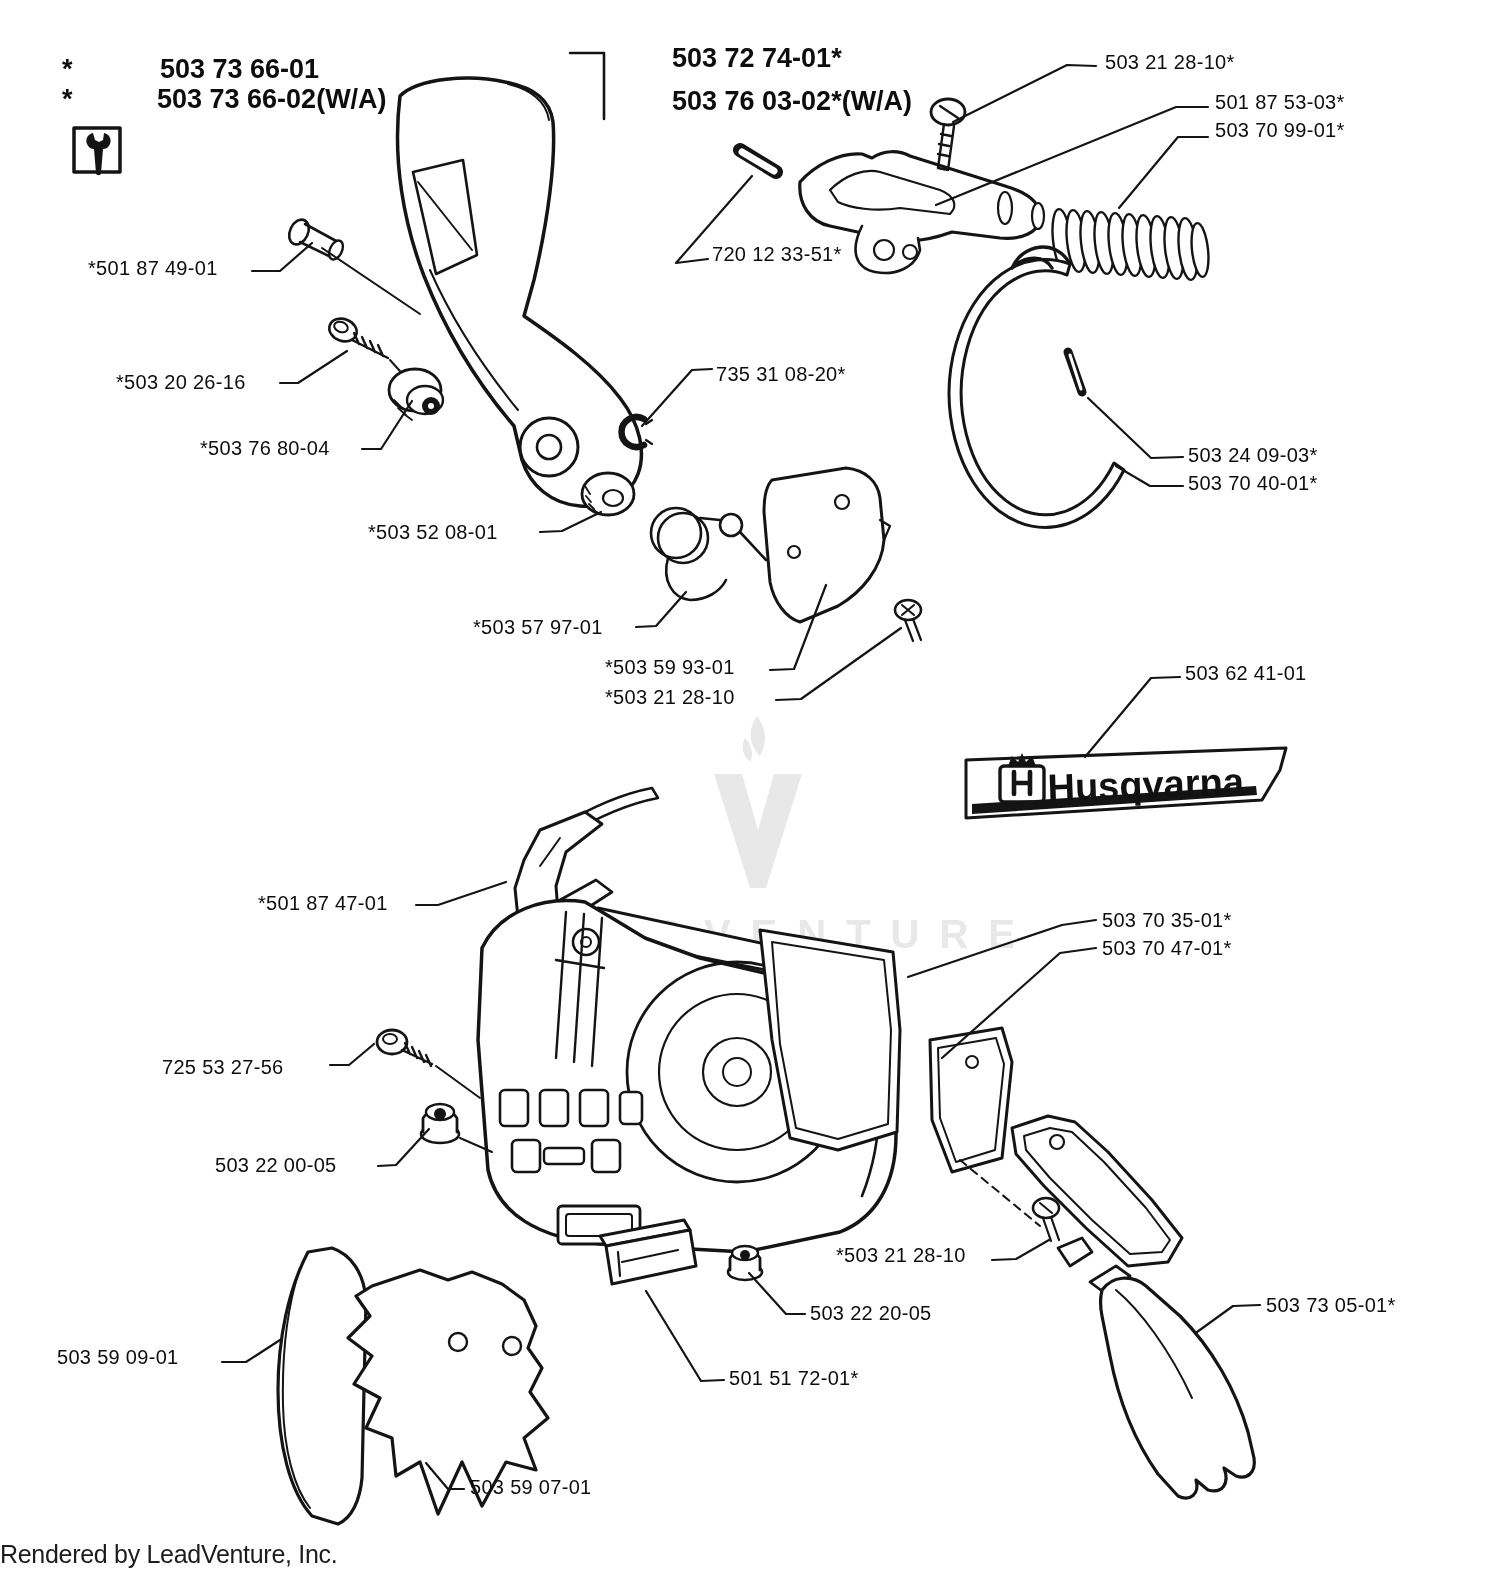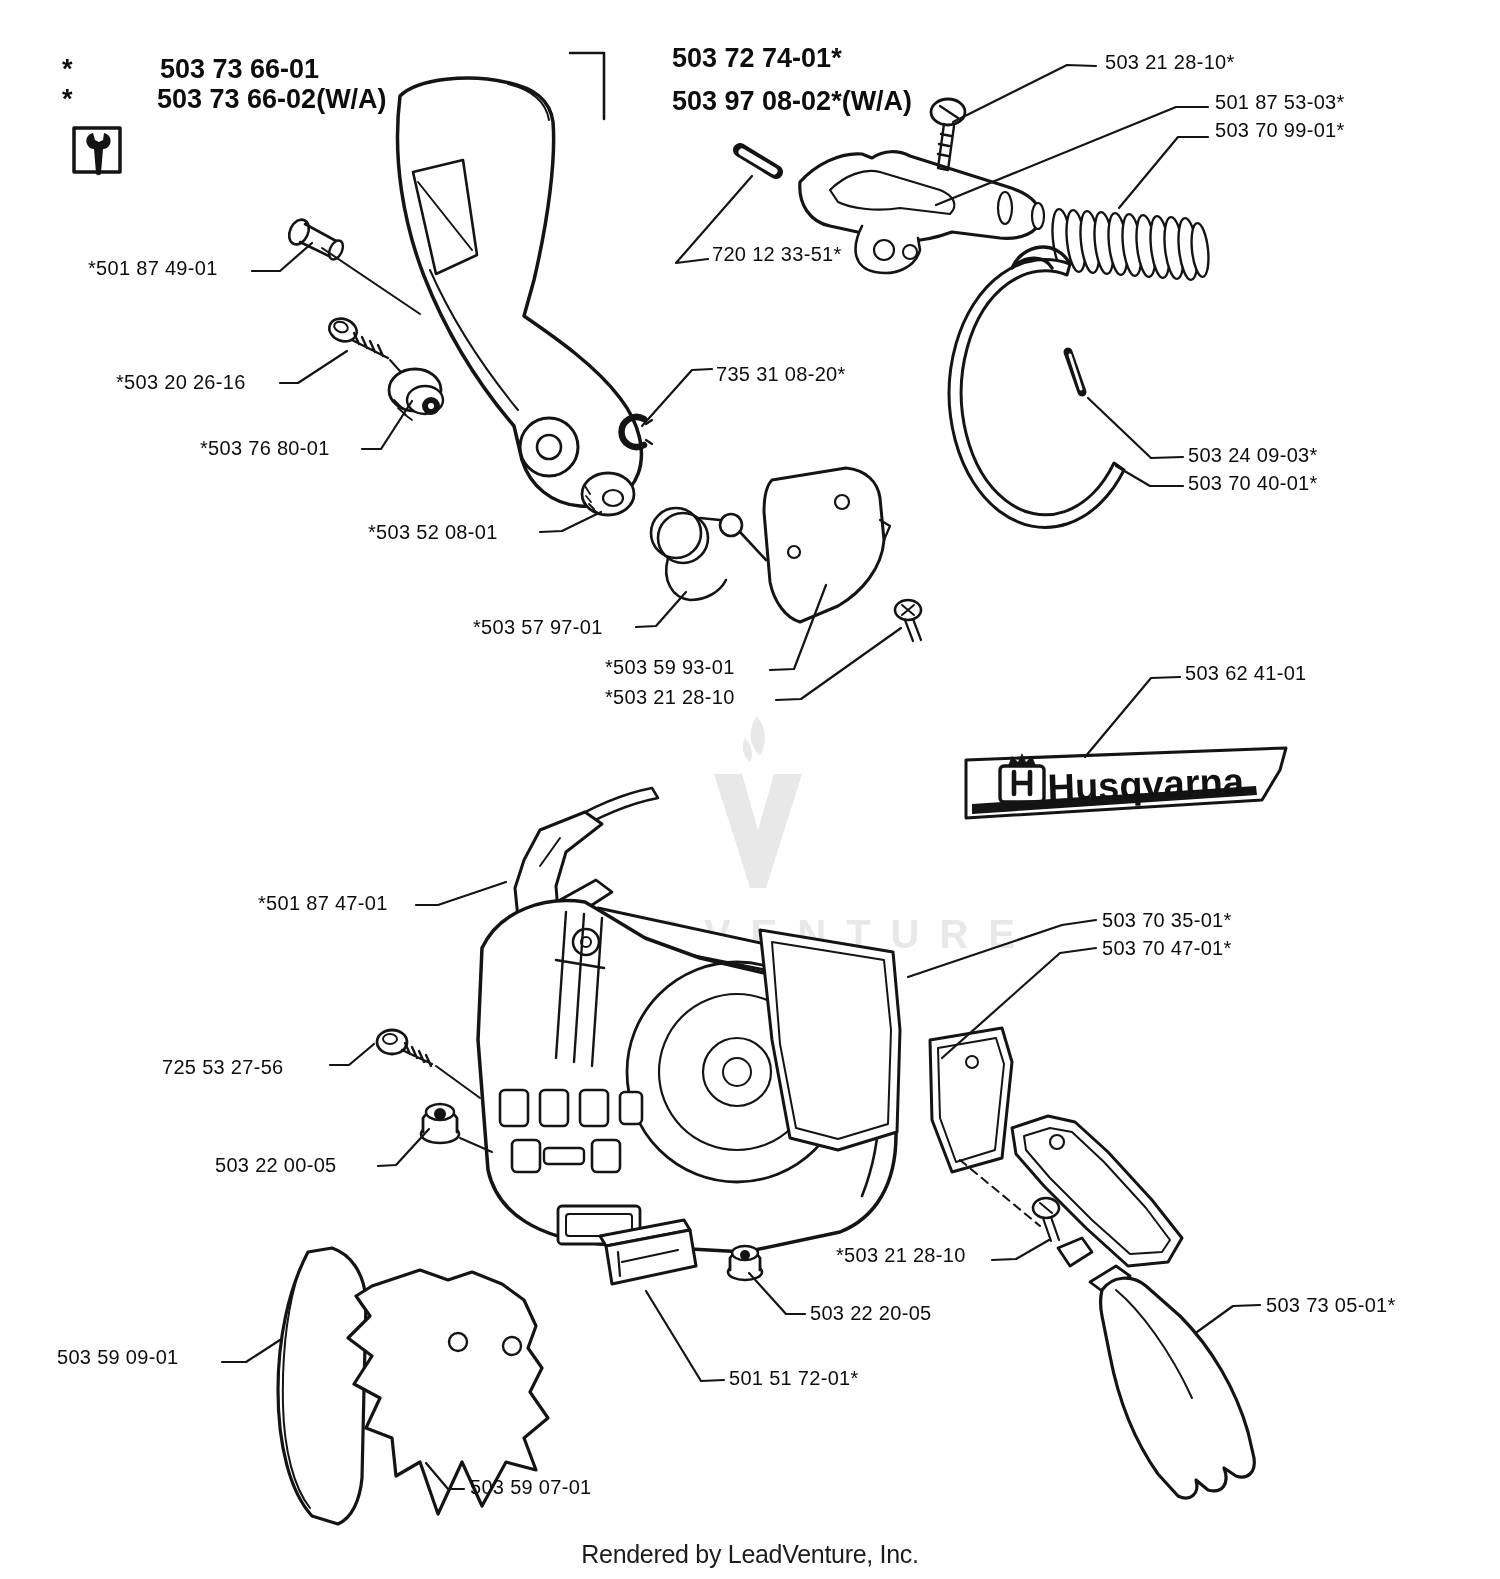--- a/index.html
+++ b/index.html
@@ -1,21 +1,21 @@
 <!DOCTYPE html>
 <html><head>
 <meta charset="utf-8">
 <style>
   html,body{margin:0;padding:0;background:#fff;}
   .stage{position:relative;width:1500px;height:1579px;background:#fff;overflow:hidden;
          font-family:"Liberation Sans",sans-serif;}
   .art{position:absolute;left:0;top:0;}
   .lbl{position:absolute;font-size:20px;line-height:1.05;color:#0d0d0d;white-space:nowrap;letter-spacing:.3px;}
   .bold{font-weight:700;font-size:27px;letter-spacing:0;}
-  .footer{position:absolute;left:0;top:1540px;width:1500px;text-align:center;
+  .footer{position:absolute;left:0;top:1540px;width:1500px;text-align:left;
           font-size:25px;color:#1c1c1c;letter-spacing:-.3px;}
   
   .ln{stroke:#141414;fill:none;stroke-linecap:round;stroke-linejoin:round;}
   .fw{fill:#ffffff;}
   .fk{fill:#141414;stroke:none;}
   .wm{fill:#e8e8e8;stroke:none;}
   .wmtx{fill:#e8e8e8;font-family:"Liberation Sans",sans-serif;font-weight:700;}
   .decaltx{fill:#111;font-family:"Liberation Sans",sans-serif;font-weight:700;}
 </style>
 </head>
@@ -285,29 +285,29 @@
     <path d="M222,1362 L246,1362 L280,1340"></path>
     <path d="M464,1489 L448,1489 L426,1463"></path>
   </g>
 </svg>
 
 <div class="lbl bold" style="left:62px;top:55px">*</div>
 <div class="lbl bold" style="left:62px;top:85px">*</div>
 <div class="lbl bold" style="left:160px;top:55px">503 73 66-01</div>
 <div class="lbl bold" style="left:157px;top:85px">503 73 66-02(W/A)</div>
 <div class="lbl bold" style="left:672px;top:44px">503 72 74-01*</div>
-<div class="lbl bold" style="left:672px;top:87px">503 97 08-02*(W/A)</div>
+<div class="lbl bold" style="left:672px;top:87px">503 76 03-02*(W/A)</div>
 
 <div class="lbl" style="left:1105px;top:52px">503 21 28-10*</div>
 <div class="lbl" style="left:1215px;top:92px">501 87 53-03*</div>
 <div class="lbl" style="left:1215px;top:120px">503 70 99-01*</div>
 <div class="lbl" style="left:712px;top:244px">720 12 33-51*</div>
 <div class="lbl" style="left:88px;top:258px">*501 87 49-01</div>
 <div class="lbl" style="left:116px;top:372px">*503 20 26-16</div>
-<div class="lbl" style="left:200px;top:438px">*503 76 80-01</div>
+<div class="lbl" style="left:200px;top:438px">*503 76 80-04</div>
 <div class="lbl" style="left:716px;top:364px">735 31 08-20*</div>
 <div class="lbl" style="left:1188px;top:445px">503 24 09-03*</div>
 <div class="lbl" style="left:1188px;top:473px">503 70 40-01*</div>
 <div class="lbl" style="left:368px;top:522px">*503 52 08-01</div>
 <div class="lbl" style="left:473px;top:617px">*503 57 97-01</div>
 <div class="lbl" style="left:605px;top:657px">*503 59 93-01</div>
 <div class="lbl" style="left:605px;top:687px">*503 21 28-10</div>
 <div class="lbl" style="left:1185px;top:663px">503 62 41-01</div>
 <div class="lbl" style="left:258px;top:893px">*501 87 47-01</div>
 <div class="lbl" style="left:1102px;top:910px">503 70 35-01*</div>

